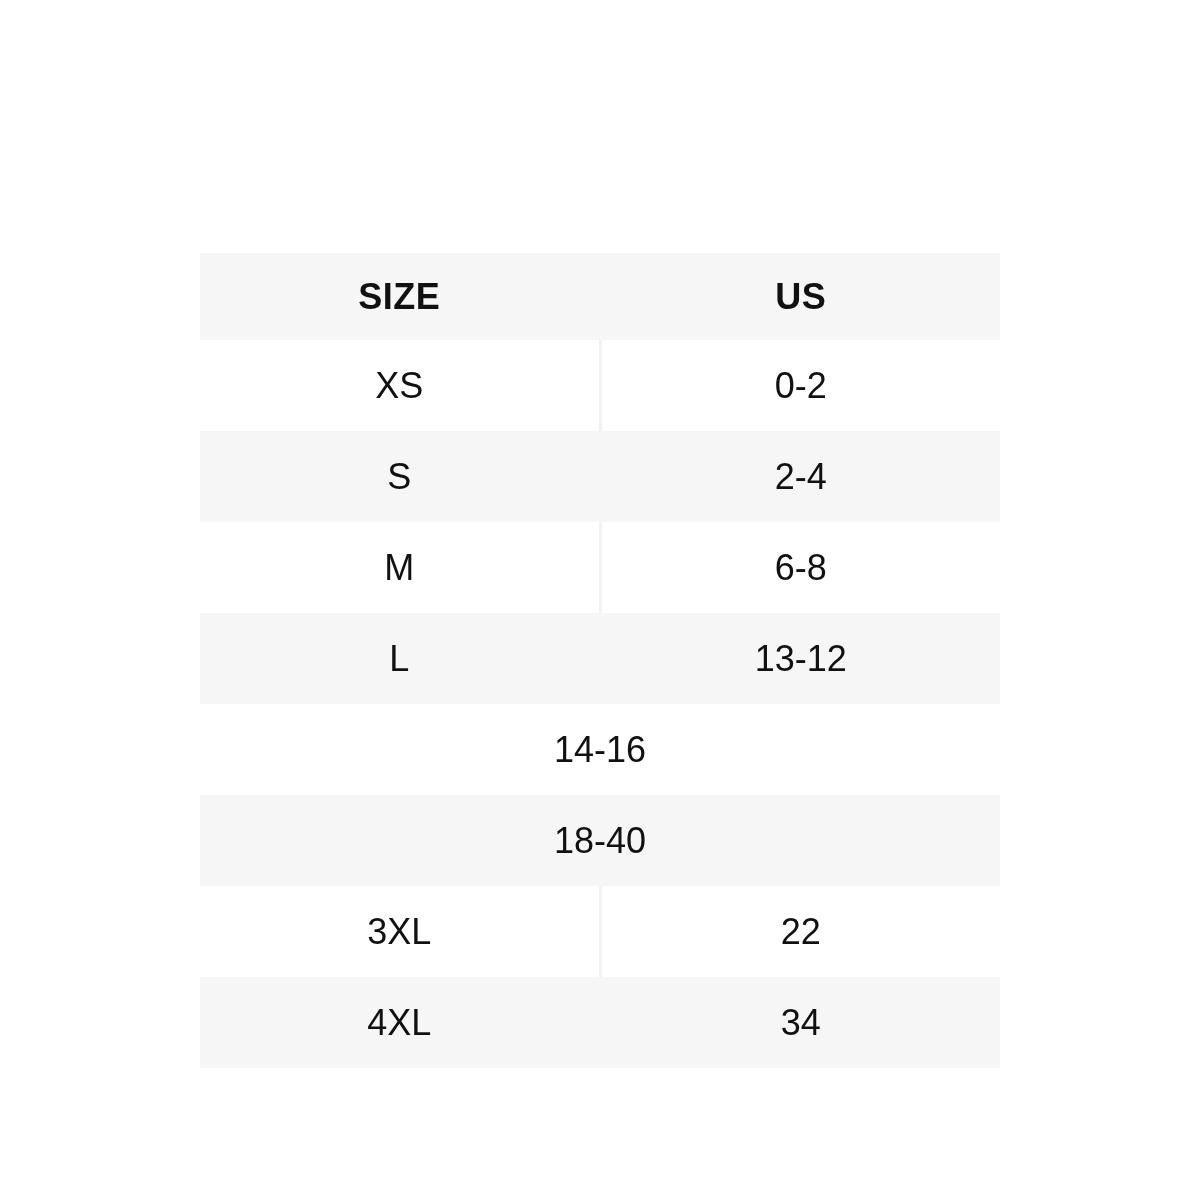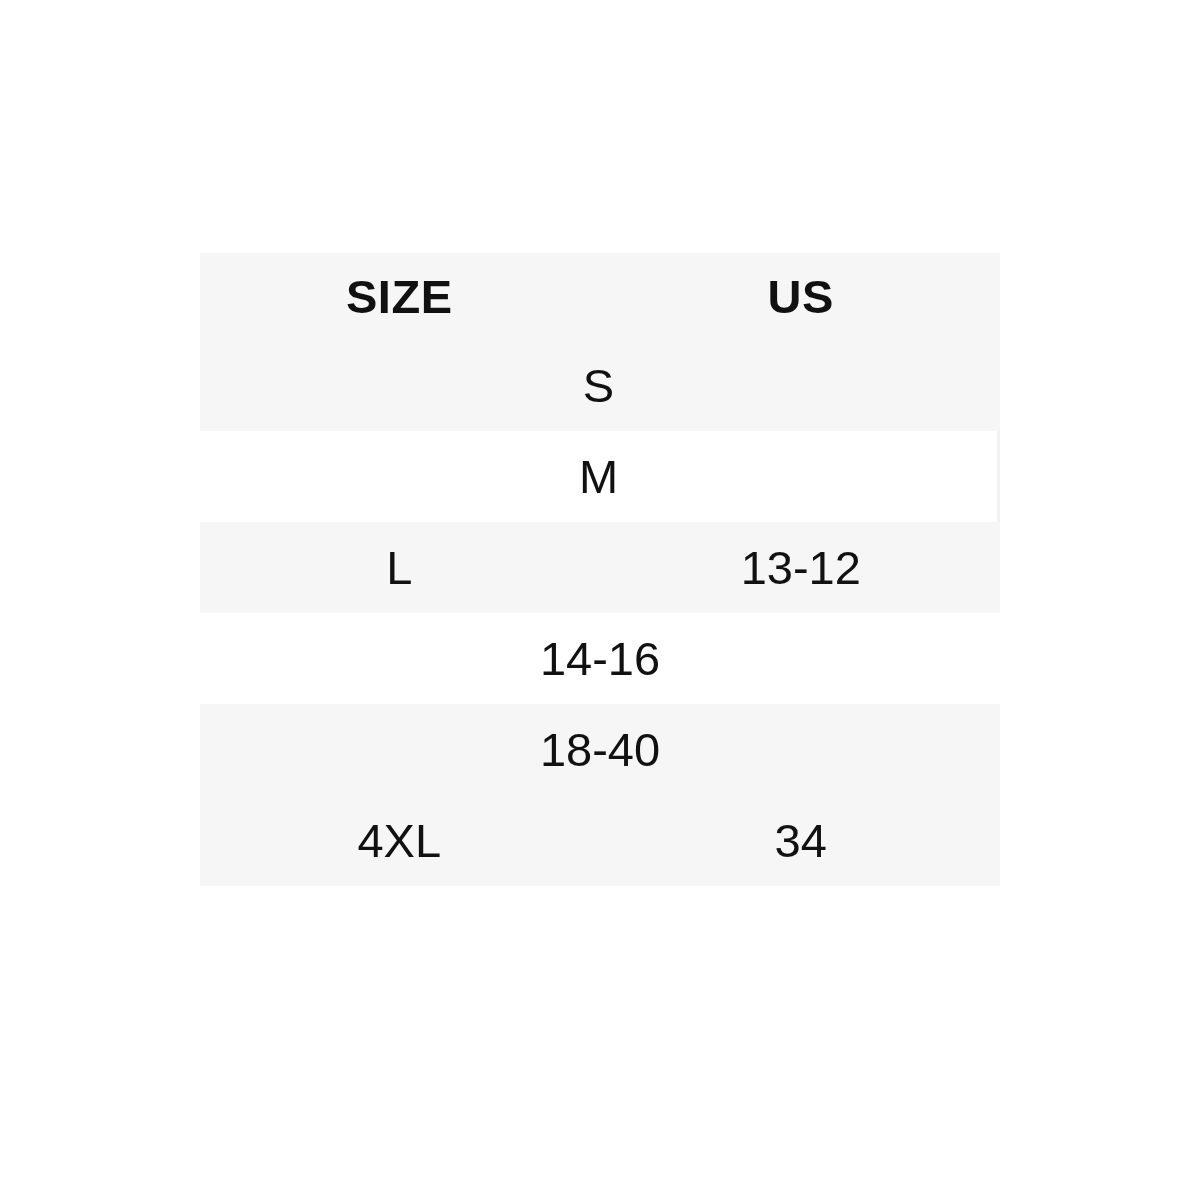--- a/index.html
+++ b/index.html
@@ -25,21 +25,21 @@
     height: 91px;
   }
   .row.header-row {
     height: 87px;
   }
   .cell {
     flex: 1 1 0;
     display: flex;
     align-items: center;
     justify-content: center;
-    font-size: 47px;
+    font-size: 36px;
     line-height: 1;
     box-sizing: border-box;
     background: transparent;
   }
   
   .cell.first {
     border-right: 3px solid transparent;
   }
   
   .row.gray {
@@ -60,41 +60,51 @@
 </head>
 <body>
 
 <div class="size-table">
 
   <div class="row header-row gray">
     <div class="cell first">SIZE</div>
     <div class="cell">US</div>
   </div>
 
+  <div class="row white">
+    <div class="cell first">XS</div>
+    <div class="cell">0-2</div>
+  </div>
 
   <div class="row gray">
     <div class="cell first">S</div>
+    <div class="cell">2-4</div>
   </div>
 
   <div class="row white">
     <div class="cell first">M</div>
+    <div class="cell">6-8</div>
   </div>
 
   <div class="row gray">
     <div class="cell first">L</div>
     <div class="cell">13-12</div>
   </div>
 
   <div class="row white">
     <div class="cell">14-16</div>
   </div>
 
   <div class="row gray">
     <div class="cell">18-40</div>
   </div>
 
+  <div class="row white">
+    <div class="cell first">3XL</div>
+    <div class="cell">22</div>
+  </div>
 
   <div class="row gray">
     <div class="cell first">4XL</div>
     <div class="cell">34</div>
   </div>
 
 </div>
 
 </body></html>

